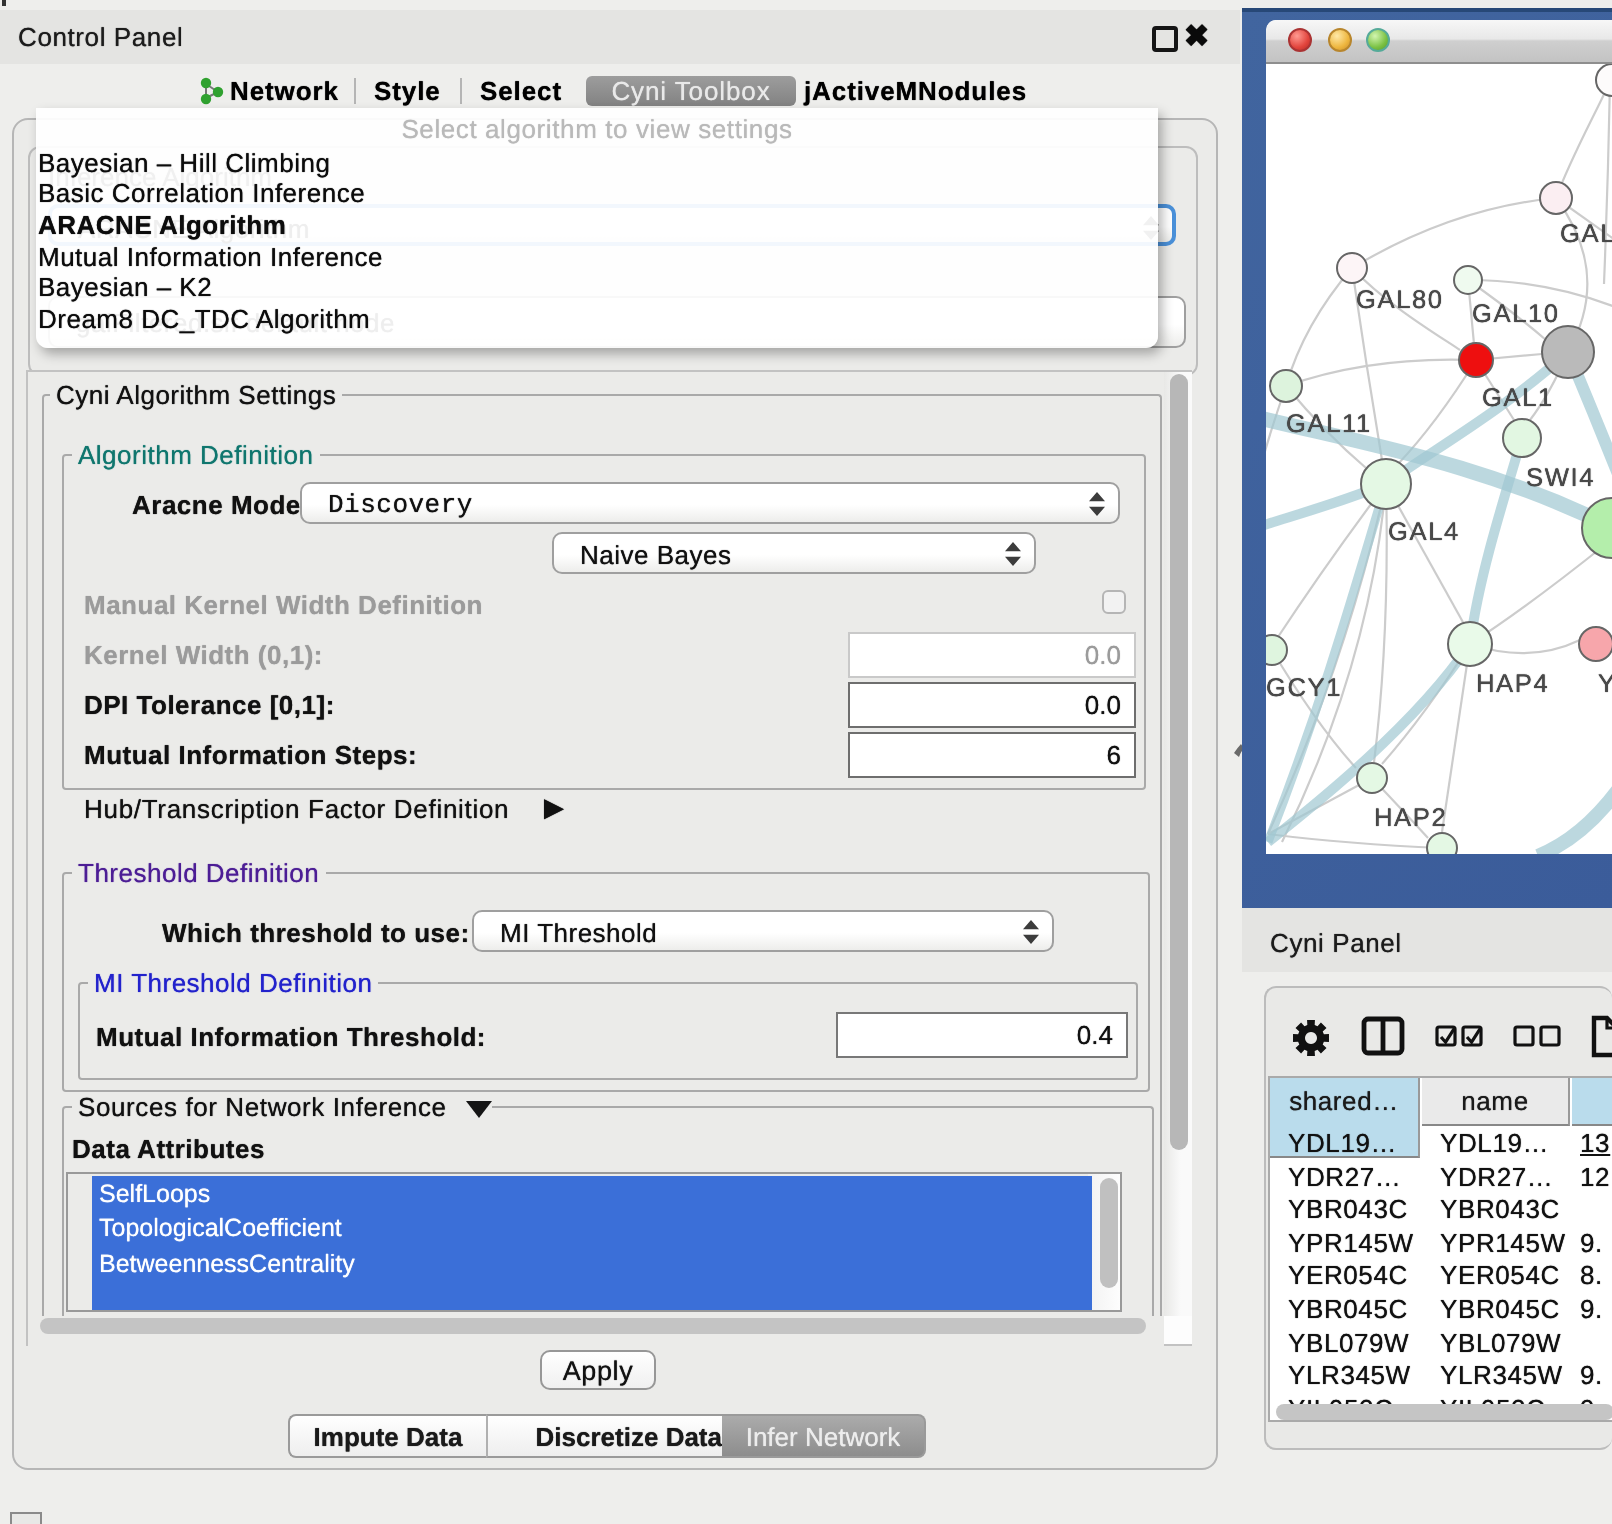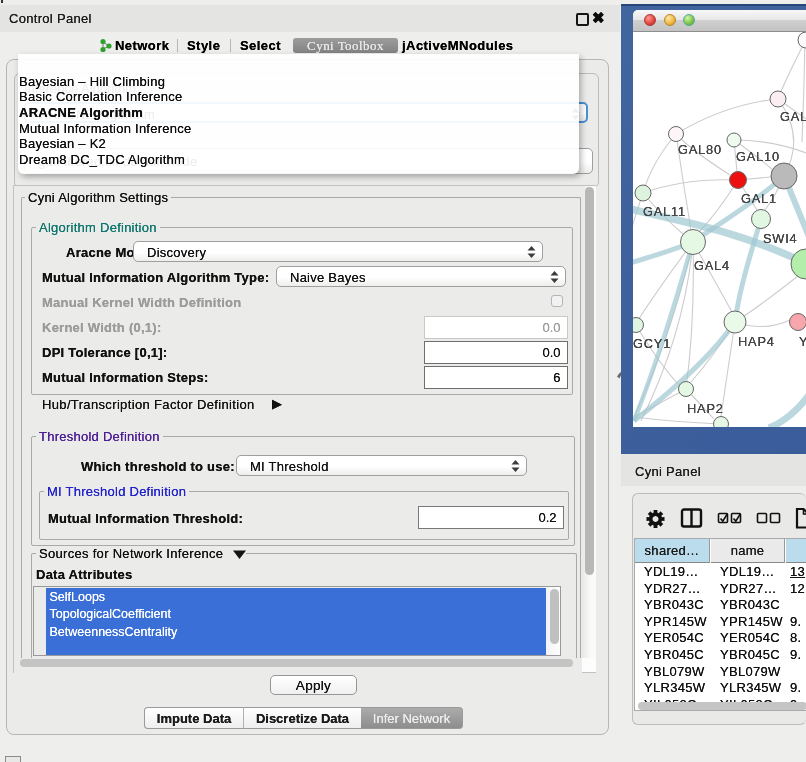--- a/index.html
+++ b/index.html
@@ -52,21 +52,21 @@
     <line x1="4" y1="11" x2="10" y2="8" stroke="#777" stroke-width="1"></line>
     <circle cx="4" cy="3.5" r="2.6" fill="#2fa12f"></circle>
     <circle cx="10" cy="8" r="2.6" fill="#2fa12f"></circle>
     <circle cx="4" cy="11.5" r="2.6" fill="#2fa12f"></circle>
   </svg>
   <div class="abs tabrow" style="left:115px;text-align:center;">Network</div>
   <div class="abs tabdiv" style="left:177px;"></div>
   <div class="abs tabrow" style="left:187px;">Style</div>
   <div class="abs tabdiv" style="left:230px;"></div>
   <div class="abs tabrow" style="left:240px;">Select</div>
-  <div class="abs tabrow tabsel" style="left:293px;top:37.5px;width:105px;height:15.5px;text-align:center;line-height:15px;font-size:13px;font-family:Liberation Serif, serif;">Cyni Toolbox</div>
+  <div class="abs tabrow tabsel" style="left:293px;top:37.5px;width:105px;height:15.5px;text-align:center;line-height:15px;font-size:13px;">Cyni Toolbox</div>
   <div class="abs tabrow" style="left:402px;">jActiveMNodules</div>
 
   <div class="abs" style="left:14px;top:73px;width:585px;height:115px;border:1px solid #bdbdbd;border-radius:6px;"></div>
   <div class="abs" style="left:24px;top:81px;font-size:13px;color:#333;">Inference Algorithm</div>
   <div class="combo" style="left:24px;top:102px;width:564px;height:21px;border:2px solid #4a90d9;">
       <span class="ct">ARACNE Algorithm</span>
       <svg class="chev" viewBox="0 0 9 12">
         <path d="M4.5,0 L8.5,4.6 L0.5,4.6 Z M0.5,7.4 L8.5,7.4 L4.5,12 Z" fill="#3c3c3c"></path>
       </svg>
     </div>
@@ -79,28 +79,27 @@
   <div class="abs" style="left:584.5px;top:187px;width:9px;height:388px;background:#b7b7b7;border-radius:5px;"></div>
   <div class="abs" style="left:582px;top:658px;width:14px;height:14px;background:#fdfdfd;"></div>
 
   <div class="fs" style="left:21px;top:197px;width:560px;height:465px;border-bottom:none;"></div>
   <div class="fslab" style="left:25px;top:190px;color:#111;">Cyni Algorithm Settings</div>
 
   <div class="fs" style="left:31px;top:227px;width:542px;height:168px;"></div>
   <div class="fslab" style="left:36px;top:220px;color:#0f766e;">Algorithm Definition</div>
 
   <div class="row-label" style="left:42px;top:245px;margin-left:24px;">Aracne Mode:</div>
-  <div class="combo" style="left:133px;top:241px;width:410px;height:21px;">
+  <div class="combo" style="left:150px;top:241px;width:410px;height:21px;font-family:Liberation Mono, monospace;">
       <span class="ct">Discovery</span>
       <svg class="chev" viewBox="0 0 9 12">
         <path d="M4.5,0 L8.5,4.6 L0.5,4.6 Z M0.5,7.4 L8.5,7.4 L4.5,12 Z" fill="#3c3c3c"></path>
       </svg>
     </div>
-  <div class="row-label" style="left:42px;top:270px;">Mutual Information Algorithm Type:</div>
-  <div class="combo" style="left:276px;top:266px;width:290px;height:21px;padding-left:32px;">
+  <div class="combo" style="left:276px;top:266px;width:242px;height:21px;padding-left:32px;">
       <span class="ct">Naive Bayes</span>
       <svg class="chev" viewBox="0 0 9 12">
         <path d="M4.5,0 L8.5,4.6 L0.5,4.6 Z M0.5,7.4 L8.5,7.4 L4.5,12 Z" fill="#3c3c3c"></path>
       </svg>
     </div>
   <div class="row-label" style="left:42px;top:295px;color:#9b9b9b;">Manual Kernel Width Definition</div>
   <div class="abs" style="left:551px;top:295px;width:12px;height:12px;border:1px solid #b5b5b5;border-radius:3px;background:#f2f2f2;"></div>
   <div class="row-label" style="left:42px;top:320px;color:#9b9b9b;">Kernel Width (0,1):</div>
   <div class="tinput" style="left:424px;top:315.5px;width:143.5px;height:23px;border:1px solid #c9c9c9;color:#9b9b9b;line-height:21px;">0.0</div>
   <div class="row-label" style="left:42px;top:345px;">DPI Tolerance [0,1]:</div>
@@ -116,52 +115,53 @@
   <div class="row-label" style="left:81px;top:459px;">Which threshold to use:</div>
   <div class="combo" style="left:236px;top:455px;width:291px;height:21px;">
       <span class="ct">MI Threshold</span>
       <svg class="chev" viewBox="0 0 9 12">
         <path d="M4.5,0 L8.5,4.6 L0.5,4.6 Z M0.5,7.4 L8.5,7.4 L4.5,12 Z" fill="#3c3c3c"></path>
       </svg>
     </div>
   <div class="fs" style="left:39px;top:491px;width:530px;height:49px;"></div>
   <div class="fslab" style="left:44px;top:484px;color:#2222cc;">MI Threshold Definition</div>
   <div class="row-label" style="left:48px;top:511px;">Mutual Information Threshold:</div>
-  <div class="tinput" style="left:417.5px;top:506px;width:146px;height:23px;border:1.5px solid #787878;color:#111;line-height:22px;">0.2</div>
+  <div class="tinput" style="left:417.5px;top:506px;width:146px;height:23px;border:1.5px solid #787878;color:#111;line-height:22px;">0.4</div>
 
   <div class="fs" style="left:31px;top:553px;width:546px;height:113px;border-bottom:none;"></div>
   <div class="fslab" style="left:36px;top:546px;color:#111;letter-spacing:0.3px;">Sources for Network Inference &nbsp;&nbsp;</div>
   <svg class="abs" style="left:233px;top:550px;background:#ebebe9;" width="13" height="9" viewBox="0 0 13 9">
       <path d="M0,0.5 L13,0.5 L6.5,9 Z" fill="#151515"></path>
     </svg>
   <div class="row-label" style="left:36px;top:567px;">Data Attributes</div>
   <div class="abs" style="left:32.5px;top:585.5px;width:528.5px;height:70px;border:1px solid #999;background:#ebebe9;overflow:hidden;">
     <div style="position:absolute;left:510px;top:0;width:18px;height:70px;background:linear-gradient(to right,#f2f2f2,#ffffff);"></div>
     <div style="position:absolute;left:12.7px;top:1.5px;width:500px;height:68px;background:#3b6fd8;"></div>
     <div class="lirow" style="top:3px;">SelfLoops</div>
     <div class="lirow" style="top:20.5px;">TopologicalCoefficient</div>
     <div class="lirow" style="top:38px;">BetweennessCentrality</div>
     <div class="lirow" style="top:55.5px;margin-top:28px;">gal4RGexp</div>
     <div style="position:absolute;left:516px;top:2.5px;width:9px;height:55px;background:#c0c0c0;border-radius:5px;"></div>
   </div>
   <div class="abs" style="left:14px;top:657.5px;width:568px;height:15px;background:#ebebe9;"></div>
   <div class="abs" style="left:20px;top:658.5px;width:553px;height:8px;background:#c4c4c4;border-radius:4.5px;"></div>
 
-  <div class="abs" style="left:270px;top:675px;width:87px;height:19.5px;border:1px solid #979797;border-radius:5px;background:linear-gradient(#ffffff,#f0f0f0);text-align:center;line-height:19px;font-size:13.5px;letter-spacing:0.3px;color:#111;">Apply</div>
+  <div class="abs" style="left:270px;top:675px;width:58px;height:19.5px;border:1px solid #979797;border-radius:5px;background:linear-gradient(#ffffff,#f0f0f0);text-align:center;line-height:19px;font-size:13.5px;letter-spacing:0.3px;color:#111;">Apply</div>
 
   <div class="seg" style="left:144px;width:99px;border-left:1px solid #9a9a9a;border-radius:4px 0 0 4px;">Impute Data</div>
-  <div class="seg" style="left:243px;width:118px;border-left:1px solid #b0b0b0;">Discretize Data</div>
+  <div class="seg" style="left:243px;width:118px;border-left:1px solid #b0b0b0;text-align:right;">Discretize Data</div>
   <div class="seg" style="left:361px;width:102px;border-right:1px solid #9a9a9a;border-radius:0 4px 4px 0;background:linear-gradient(#ababab,#8d8d8d);color:#ededed;font-weight:normal;">Infer Network</div>
 
   <svg class="abs" style="left:617px;top:372px;" width="6" height="7" viewBox="0 0 6 7">
       <path d="M0,4.5 Q1.8,1.8 3.5,0 L5,2.5 Q3.5,3.5 2.5,6.5 Z" fill="#6a6a6a"></path>
     </svg>
   <div class="abs" style="left:5px;top:756px;width:16px;height:6px;border:1px solid #8a8a8a;background:#e8e8e6;border-bottom:none;"></div>
 
   <div class="abs" style="left:18px;top:53.5px;width:561px;height:120.5px;background:rgba(255,255,255,0.93);border-radius:0 0 6px 6px;box-shadow:2px 3px 6px rgba(0,0,0,0.3);z-index:5;">
+    <div style="position:absolute;left:0;top:3px;width:100%;text-align:center;font-size:13px;letter-spacing:0.3px;color:#b9b9b9;">Select algorithm to view settings</div>
     <div style="position:absolute;left:1px;top:20px;font-size:13px;letter-spacing:0.25px;color:#0c0c0c;line-height:15.7px;white-space:nowrap;">
       Bayesian – Hill Climbing<br>
       Basic Correlation Inference<br>
       <b>ARACNE Algorithm</b><br>
       Mutual Information Inference<br>
       Bayesian – K2<br>
       Dream8 DC_TDC Algorithm
     </div>
   </div>
 
@@ -265,21 +265,21 @@
       <path d="M153,2 h6.5 l5,5 v13.5 h-11.5 z" stroke-width="2.2"></path>
       <path d="M159.5,2 v5 h5" stroke-width="1.6"></path>
     </g>
     <g stroke="#111" stroke-width="1.6" fill="none">
       <path d="M76.5,11.5 l2.3,2.6 l4.6,-7.3"></path>
       <path d="M89.5,11.5 l2.3,2.6 l4.6,-7.3"></path>
     </g>
   </svg>
 
   <div class="abs" style="left:634px;top:538px;width:172px;height:173px;background:#fff;border:1px solid #aaa;border-right:none;overflow:hidden;letter-spacing:0.3px;">
-    <div class="abs" style="left:0;top:0;width:75px;height:24px;background:#badcec;border-right:1px solid #999;border-bottom:1px solid #888;text-align:center;line-height:24px;font-size:13px;color:#1a1a1a;">shared…</div>
+    <div class="abs" style="left:0;top:0;width:75px;height:40px;background:#badcec;border-right:1px solid #999;border-bottom:1px solid #888;text-align:center;line-height:24px;font-size:13px;color:#1a1a1a;">shared…</div>
     <div class="abs" style="left:76px;top:0;width:74px;height:24px;background:#eaeaea;border-right:1px solid #999;border-bottom:1px solid #888;text-align:center;line-height:24px;font-size:13px;color:#1a1a1a;">name</div>
     <div class="abs" style="left:151px;top:0;width:21px;height:24px;background:#badcec;border-bottom:1px solid #888;"></div>
     <div class="abs" id="trows" style="left:0;top:25px;width:172px;font-size:13px;color:#111;line-height:16.6px;">
         <div style="position:absolute;left:9px;top:0px;">YDL19…</div>
         <div style="position:absolute;left:85px;top:0px;">YDL19…</div>
         <div style="position:absolute;left:155px;top:0px;text-decoration:underline;">13</div>
         <div style="position:absolute;left:9px;top:16.6px;">YDR27…</div>
         <div style="position:absolute;left:85px;top:16.6px;">YDR27…</div>
         <div style="position:absolute;left:155px;top:16.6px;">12</div>
         <div style="position:absolute;left:9px;top:33.2px;">YBR043C</div>

